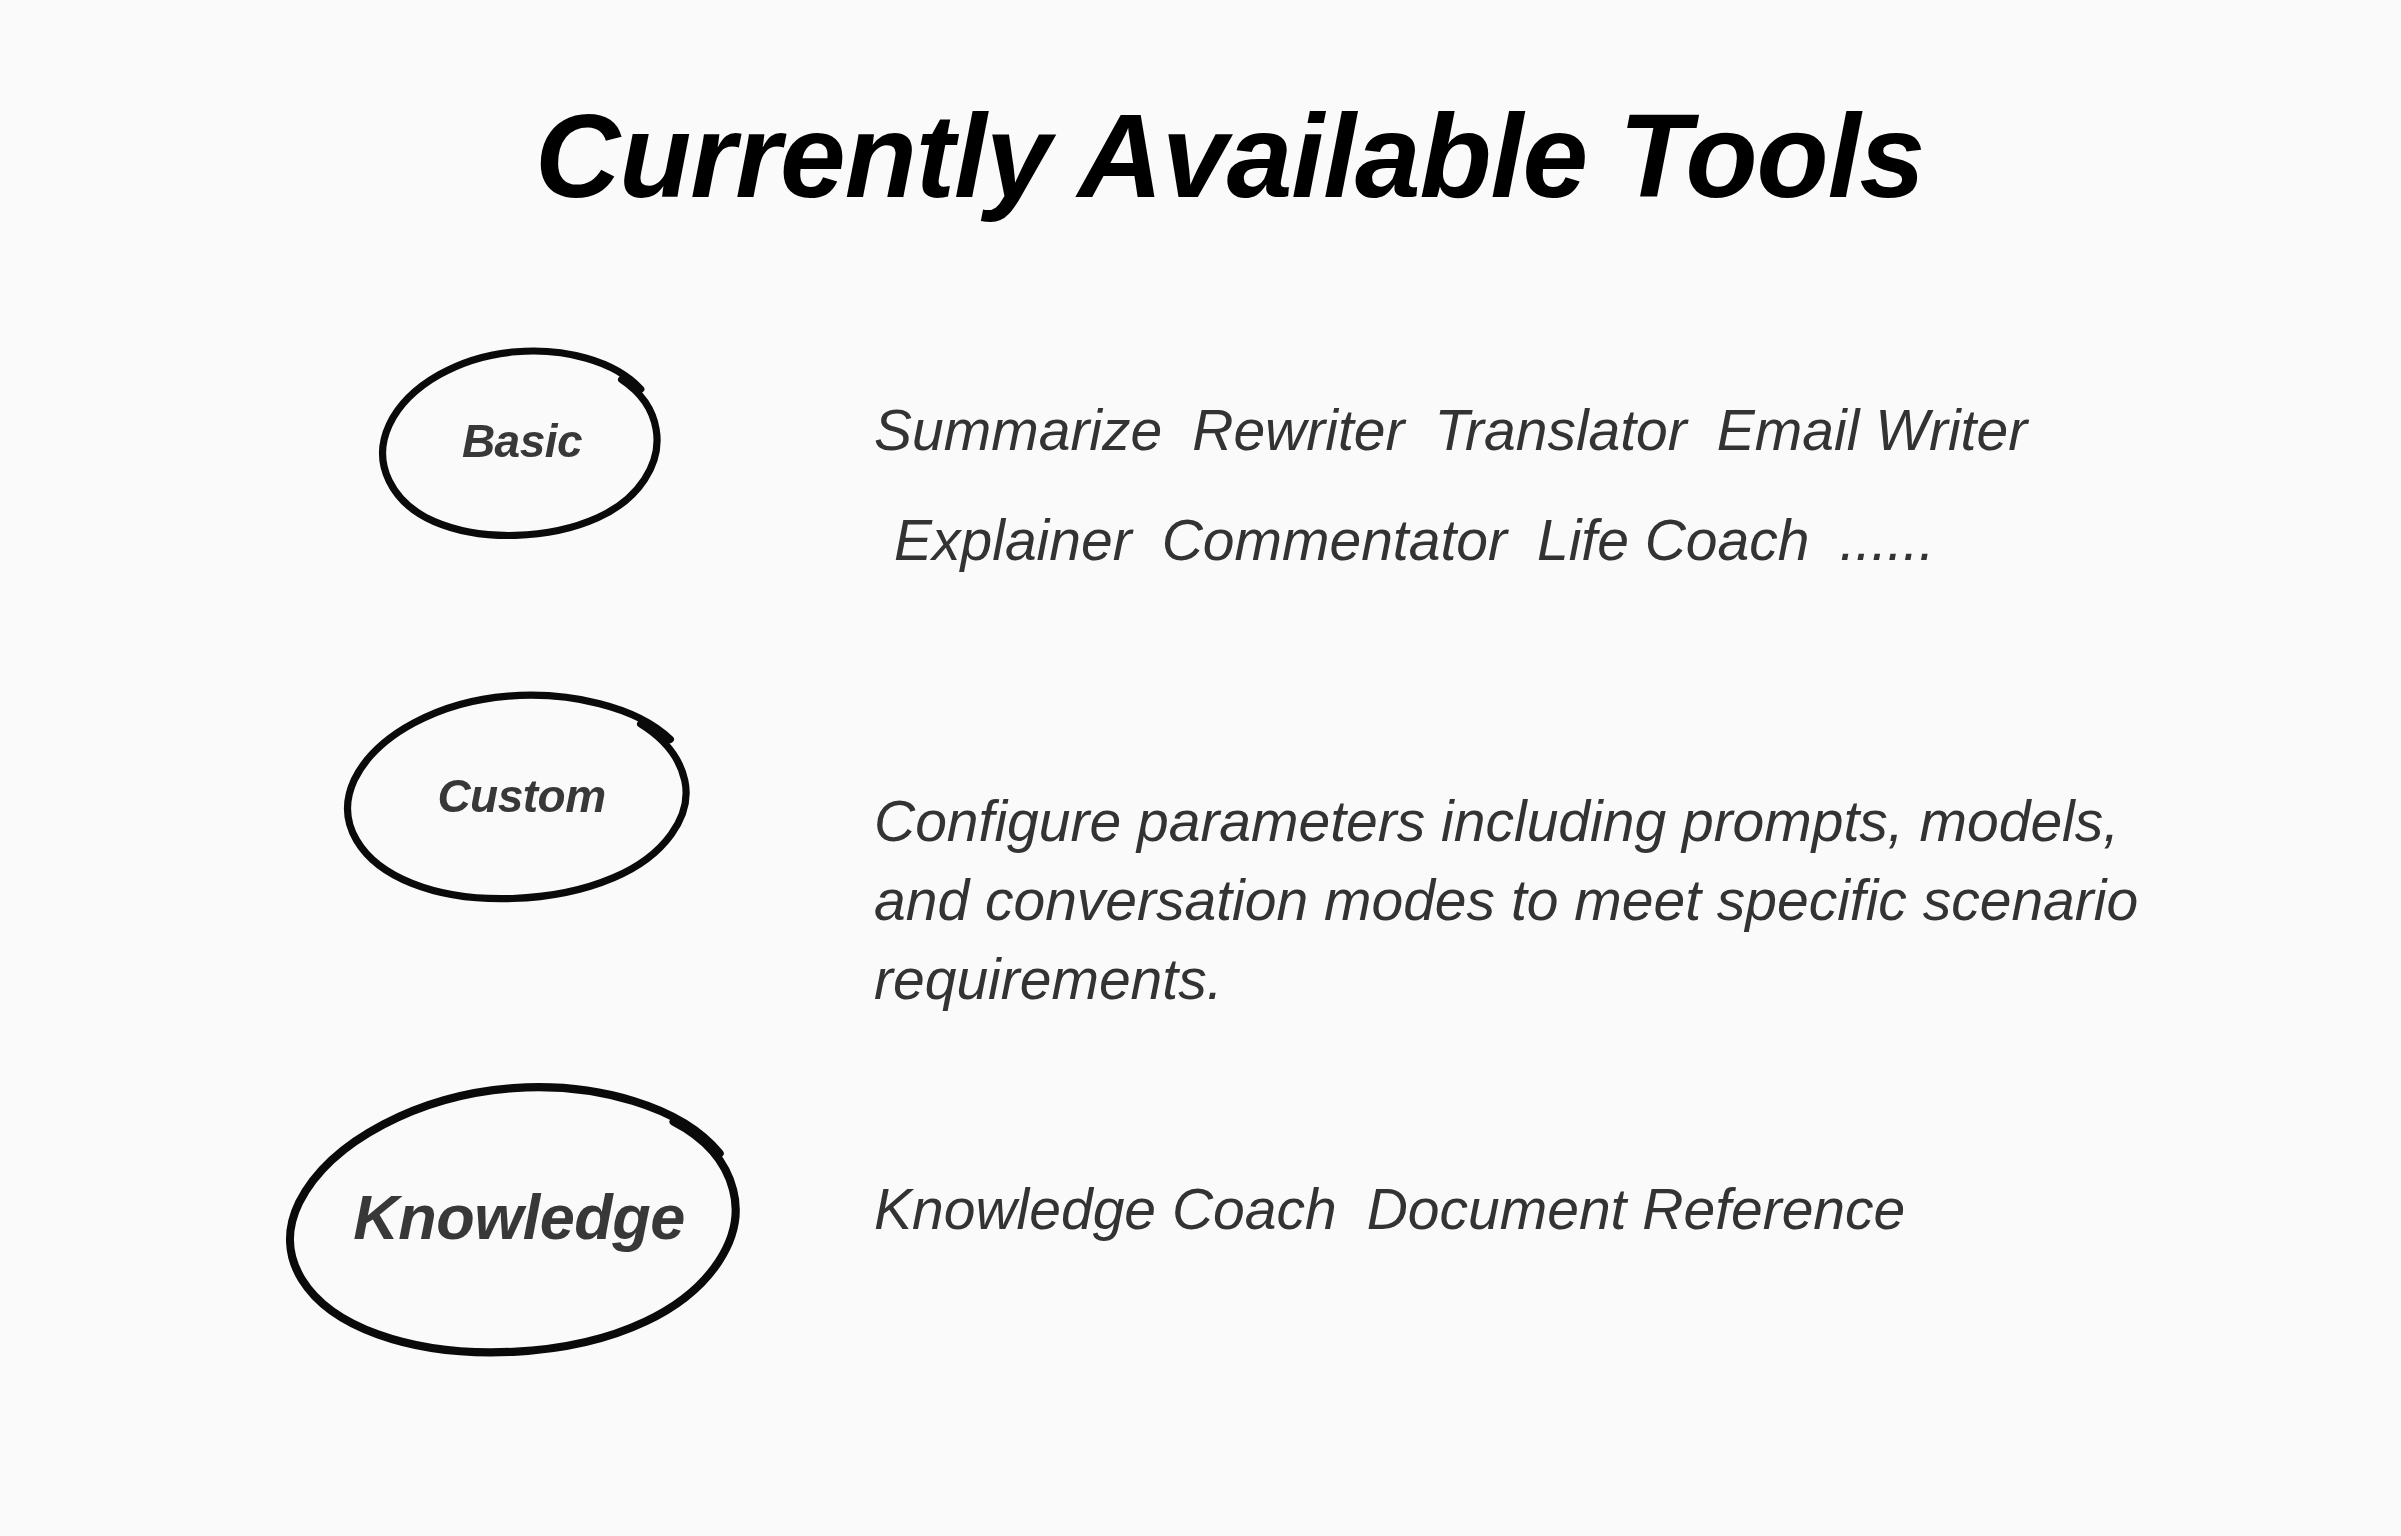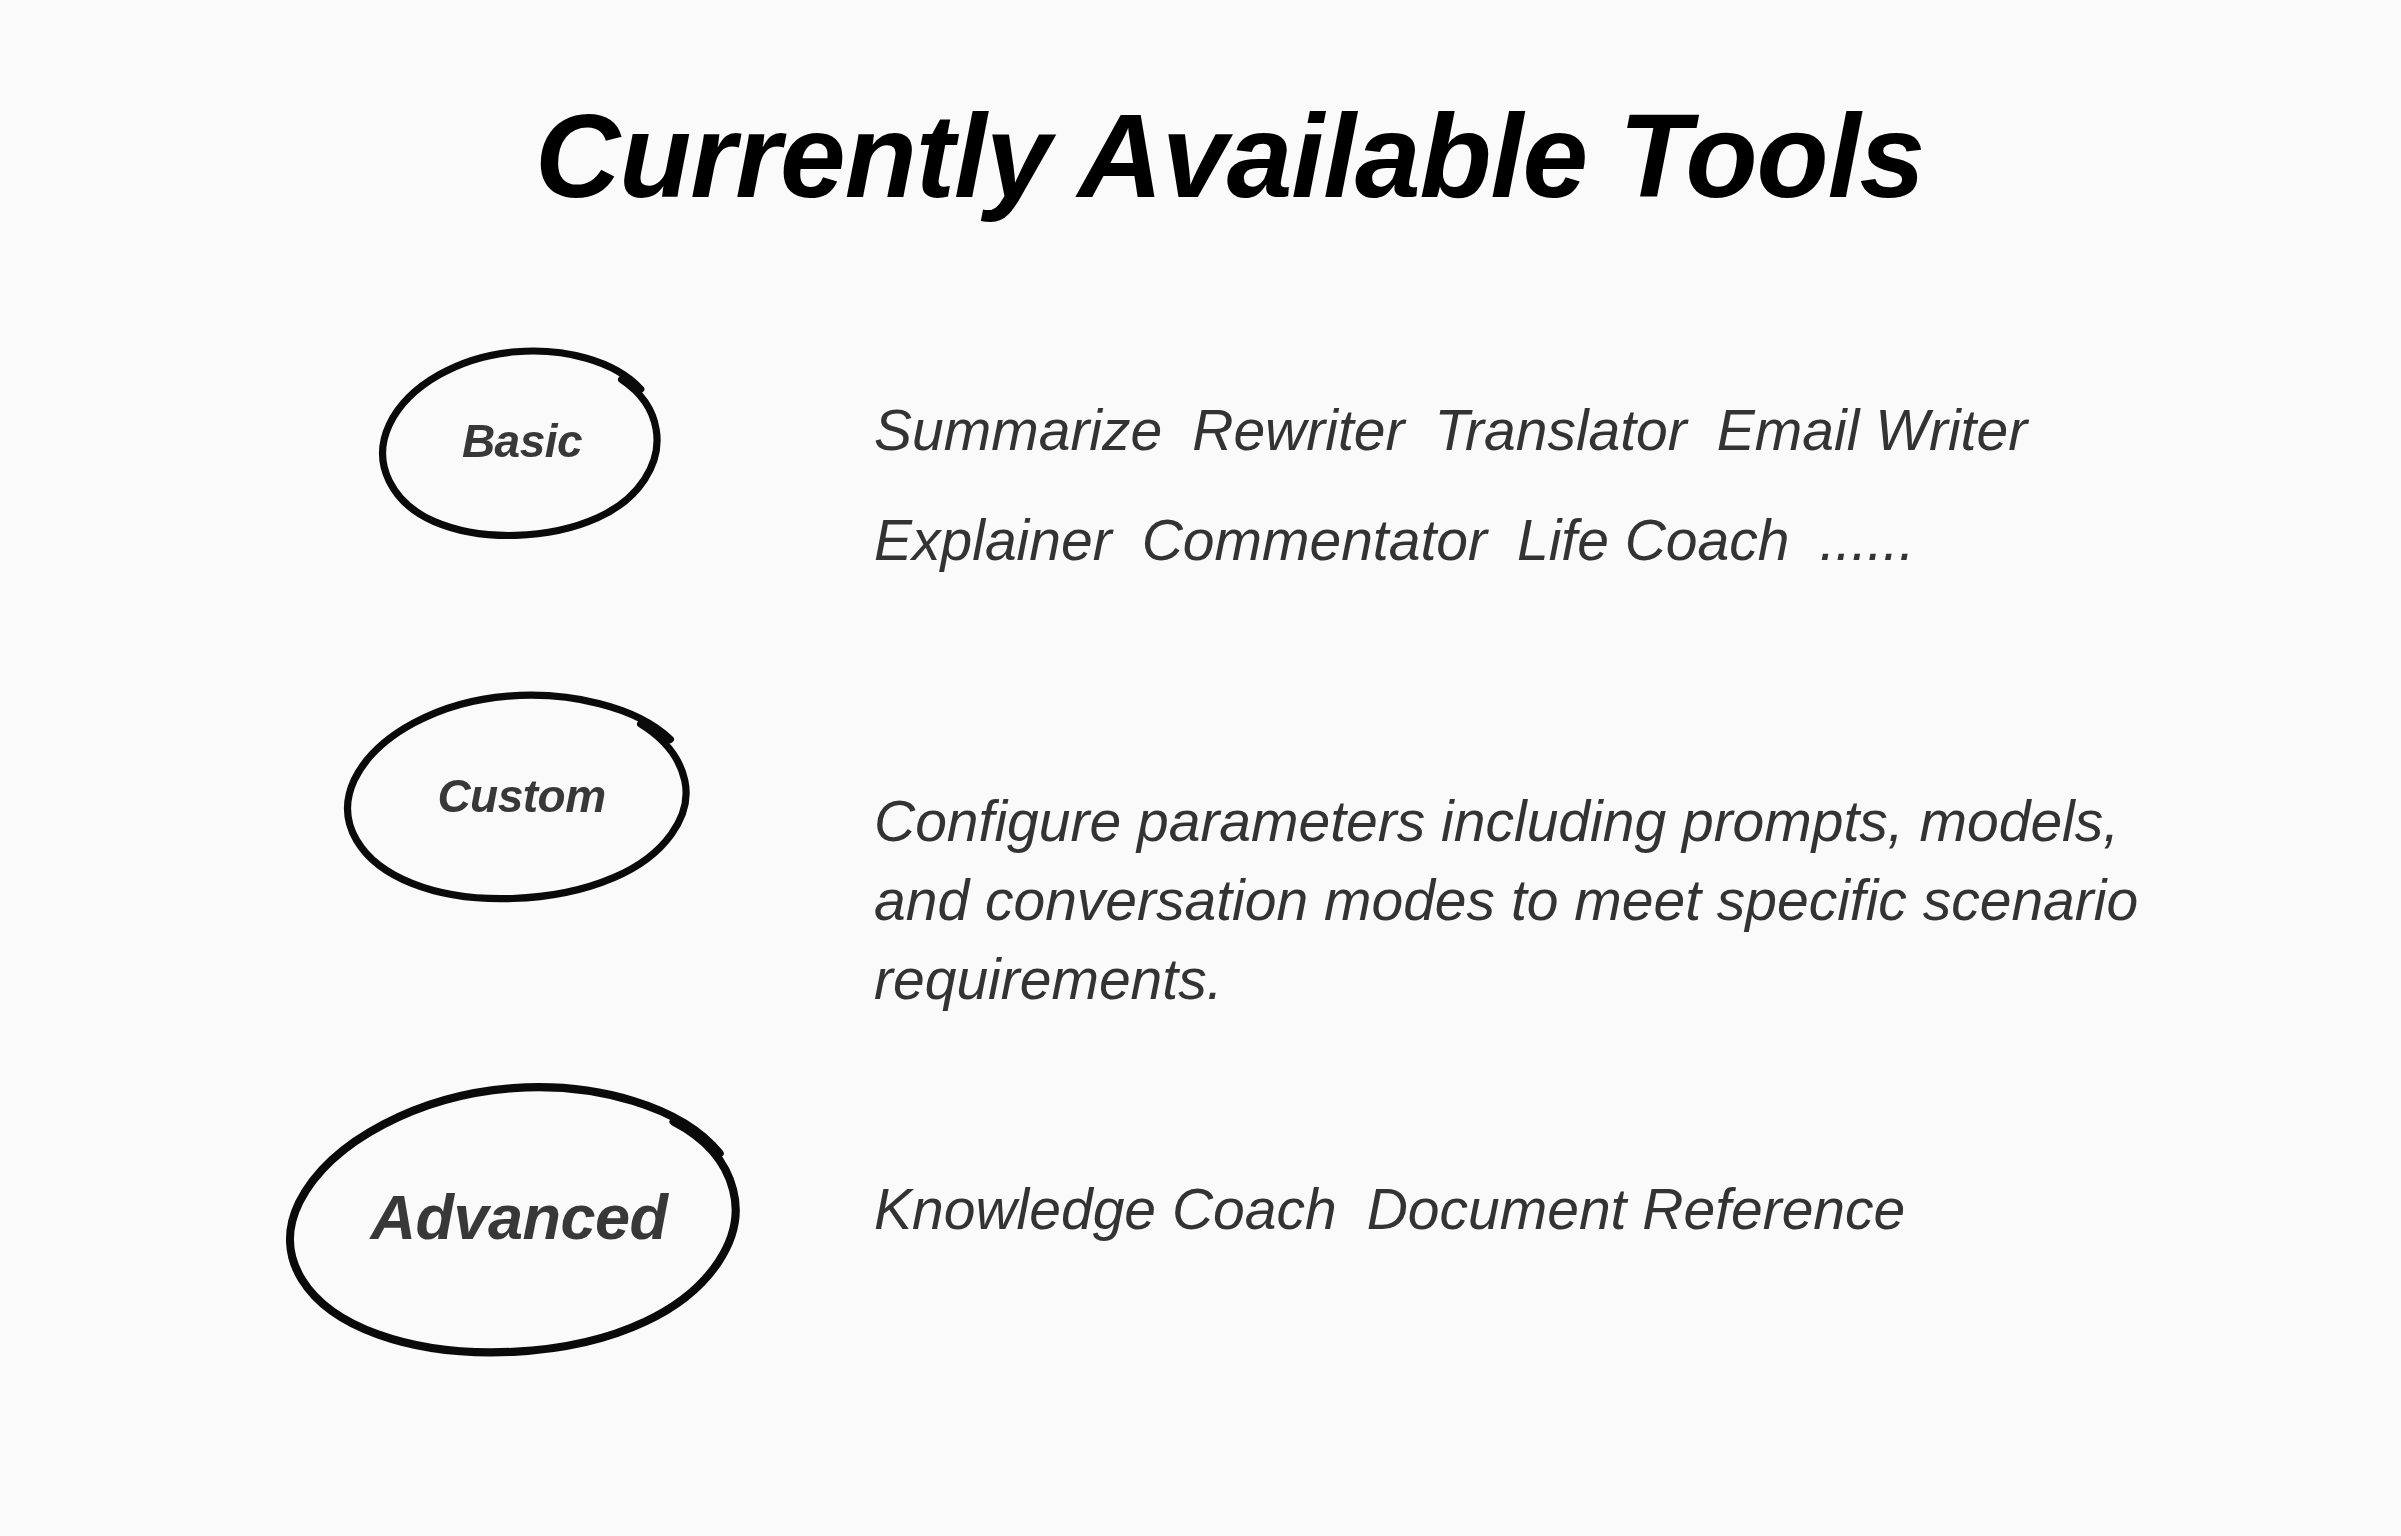--- a/index.html
+++ b/index.html
@@ -114,21 +114,21 @@
                  C 556 321, 604 247, 592 176
                  C 584 128, 556 96, 520 72" fill="none" stroke="#0a0a0a" stroke-width="15" stroke-linecap="round" stroke-linejoin="round"></path>
       </svg>
       <div class="circle-label" style="font-size:46px;">Basic</div>
     </div>
 
     <div class="content" style="top:402px;">
       <div class="tool-line">
         <span>Summarize</span><span class="gap"></span><span>Rewriter</span><span class="gap"></span><span>Translator</span><span class="gap"></span><span>Email Writer</span>
       </div>
-      <div class="tool-line" style="margin-top:53px;">
+      <div class="tool-line" style="margin-top:53px;margin-left:20px;">
         <span>Explainer</span><span class="gap"></span><span>Commentator</span><span class="gap"></span><span>Life Coach</span><span class="gap"></span><span>......</span>
       </div>
     </div>
   </div>
 
   <div class="row">
 
     <div class="circle-wrap" style="left:339px; top:692px; width:365px; height:207px;">
       <svg width="365" height="207" viewBox="0 0 760 430">
         <path d="M 690 98
@@ -154,21 +154,21 @@
     <div class="circle-wrap" style="left:279px; top:1083px; width:480px; height:267px;">
       <svg width="480" height="267" viewBox="0 0 1000 555">
         <path d="M 918 146
                  C 838 48, 660 -2, 488 10
                  C 296 24, 108 118, 42 248
                  C -14 362, 58 470, 206 523
                  C 370 582, 608 570, 764 496
                  C 900 432, 972 320, 946 222
                  C 928 152, 876 108, 822 80" fill="none" stroke="#0a0a0a" stroke-width="17" stroke-linecap="round" stroke-linejoin="round"></path>
       </svg>
-      <div class="circle-label" style="font-size:63px;">Advanced</div>
+      <div class="circle-label" style="font-size:63px;">Knowledge</div>
     </div>
 
     <div class="content" style="top:1181px;">
       <div class="tool-line">
         <span>Knowledge Coach</span><span class="gap"></span><span>Document Reference</span>
       </div>
     </div>
   </div>
 
 </div>

